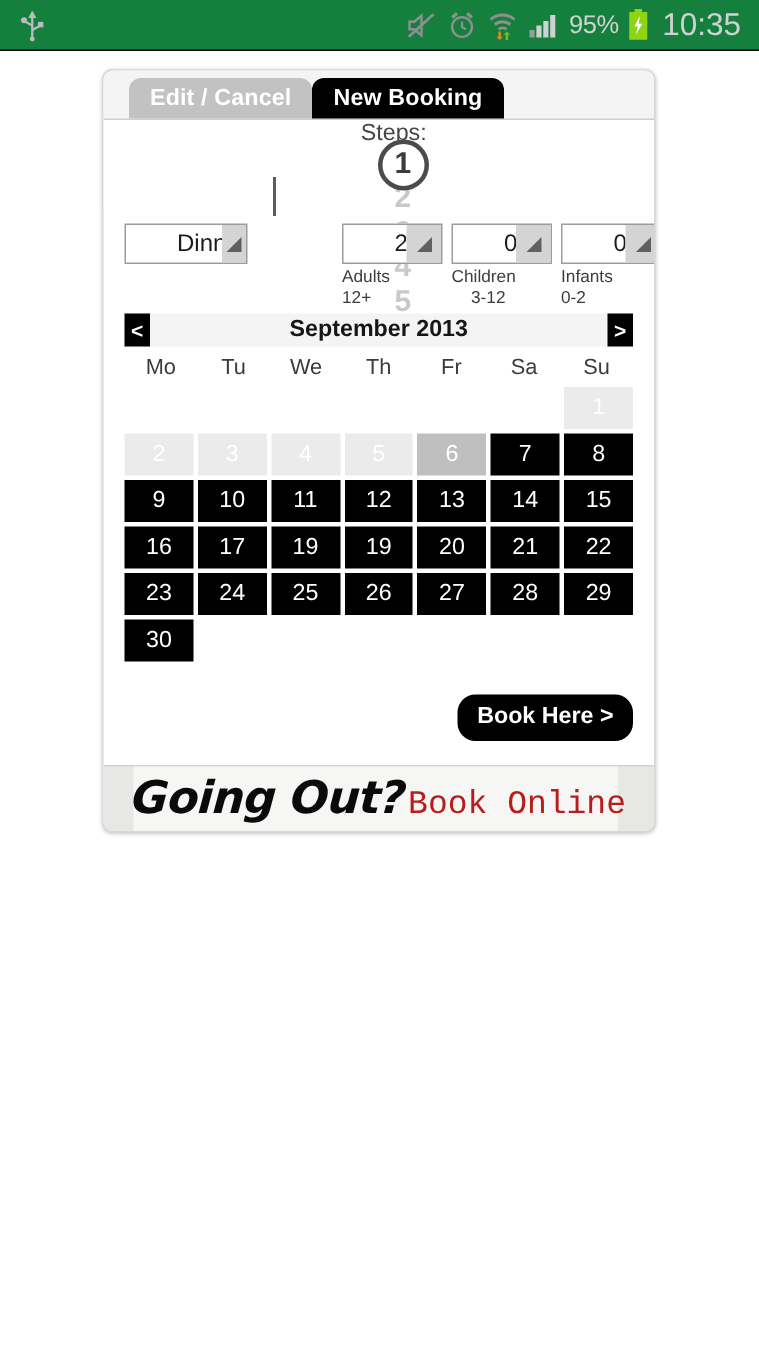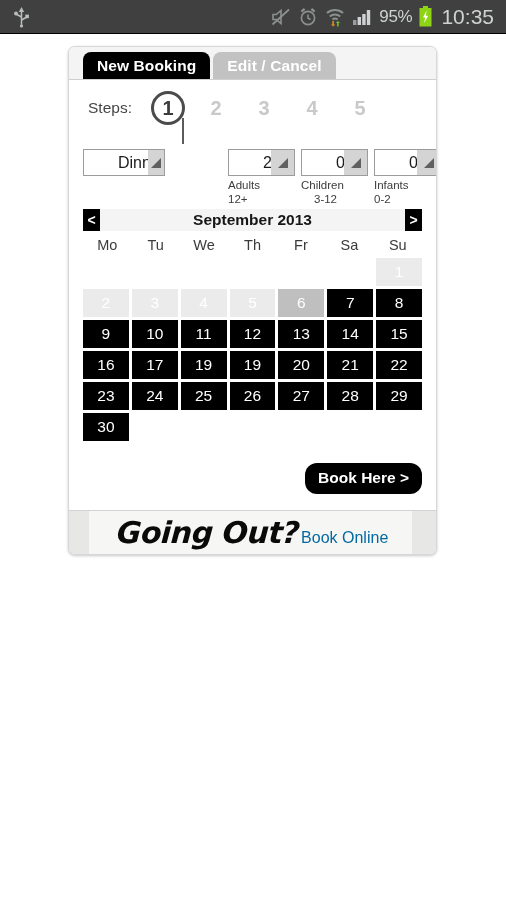--- a/index.html
+++ b/index.html
@@ -7,21 +7,21 @@
     width: 506px; height: 900px;
     background: #ffffff;
     font-family: "Liberation Sans", sans-serif;
     overflow: hidden;
   }
 
   
   #status-bar {
     position: relative;
     width: 506px; height: 34px;
-    background: #404040;
+    background: #15803d;
     display: flex; align-items: center;
     border-bottom: 1px solid #000;
   }
   #status-bar .left { padding-left: 12px; display: flex; align-items: center; }
   #status-bar .right {
     margin-left: auto; padding-right: 8px;
     display: flex; align-items: center; gap: 7px;
   }
   .sb-icon { display: inline-flex; align-items: center; justify-content: center; }
   .sb-pct {
@@ -67,22 +67,23 @@
     padding: 0 14px;
   }
   .tab.active { background: #000000; }
   .tab.inactive { background: #c2c2c2; margin-left: 3px; }
 
   
   #steps-row {
     position: relative;
     height: 56px;
     display: flex; align-items: center;
-    padding-left: 19px;
+    padding-left: 32px;
     background: #fff;
+    flex-direction: column;
   }
   #steps-label {
     font-size: 15.5px; color: #464646; margin-right: 12px;
   }
   .step {
     width: 48px; text-align: center;
     font-size: 20px; font-weight: bold;
     color: #c9c9c9;
   }
   .step.current {
@@ -228,22 +229,22 @@
     display: flex; align-items: baseline;
   }
   #logo-script {
     font-family: "DejaVu Sans", sans-serif;
     font-weight: bold; font-style: italic;
     font-size: 30px; color: #0a0a0a;
     letter-spacing: -0.5px;
     transform: skewX(-4deg);
   }
   #logo-sub {
-    font-family: Liberation Sans, sans-serif;
-    font-size: 16px; color: #0369a1;
+    font-family: Liberation Mono, monospace;
+    font-size: 22px; color: #b91c1c;
     padding-left: 2px;
   }
 </style>
 </head>
 <body>
 
 <div id="status-bar">
   <div class="left">
     <span class="sb-icon">
       <svg width="19" height="22" viewBox="0 0 19 22">
@@ -301,22 +302,22 @@
     </span>
     <span class="sb-clock">10:35</span>
   </div>
 </div>
 
 <div id="app-area">
 
   <div id="booking-card">
 
     <div id="tab-bar">
+      <div class="tab inactive">Edit / Cancel</div>
       <div class="tab active">New Booking</div>
-      <div class="tab inactive">Edit / Cancel</div>
     </div>
 
     <div id="steps-row">
       <span id="steps-label">Steps:</span>
       <span class="step current">
         <span class="circle"></span>
         <span class="num">1</span>
       </span>
       <span class="step">2</span>
       <span class="step">3</span>

